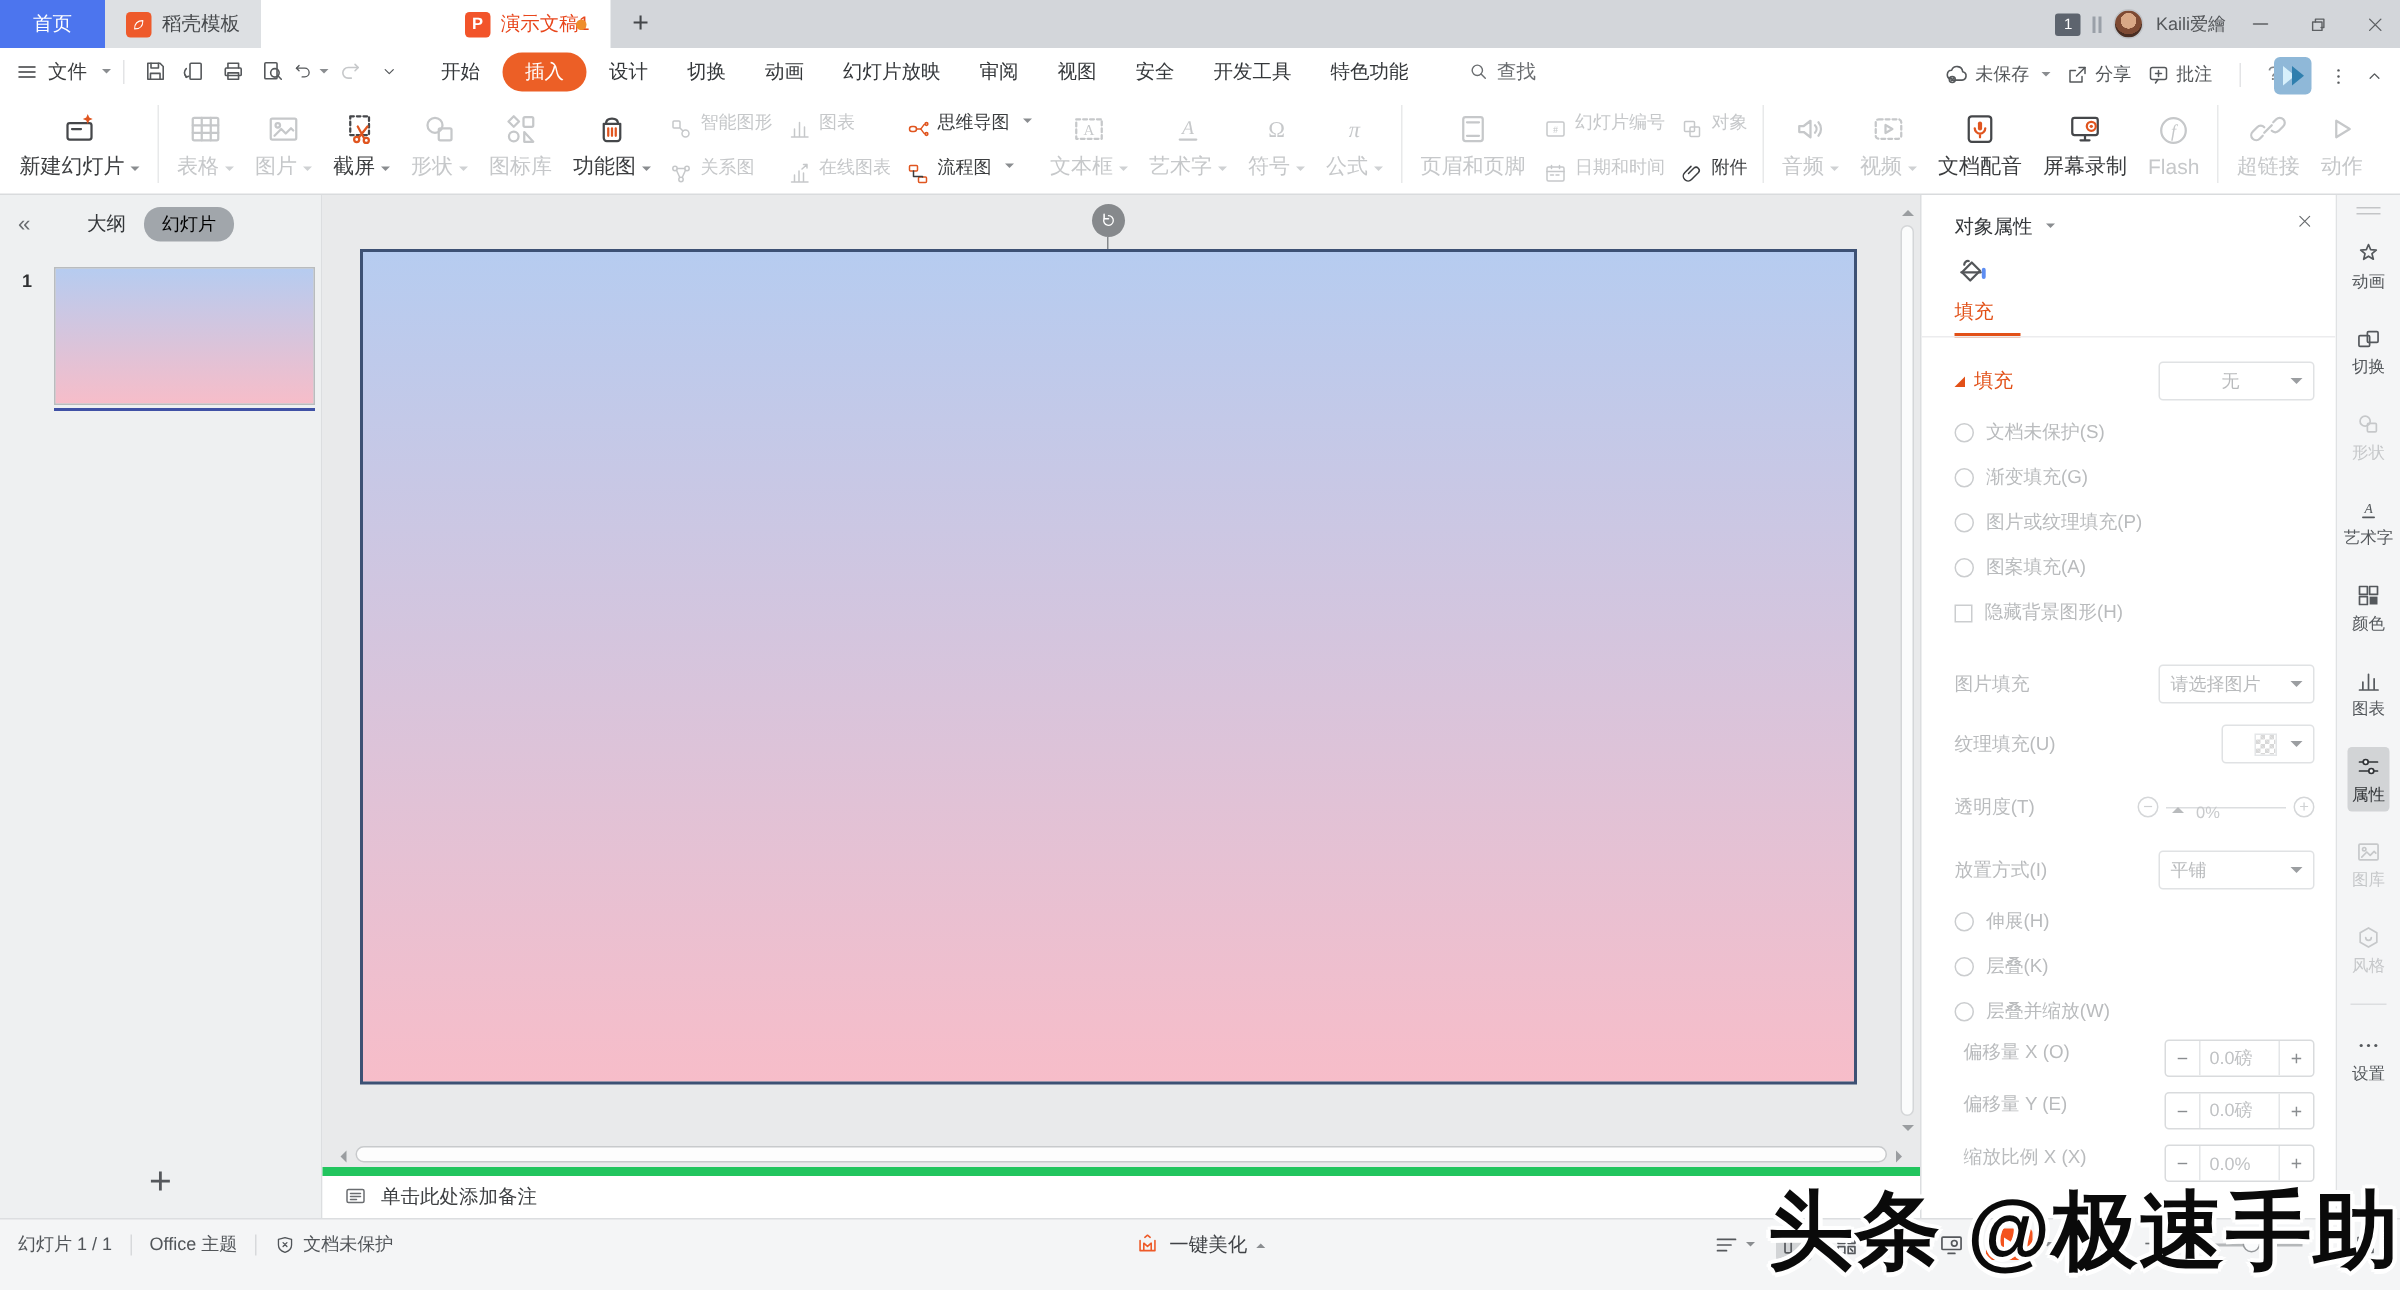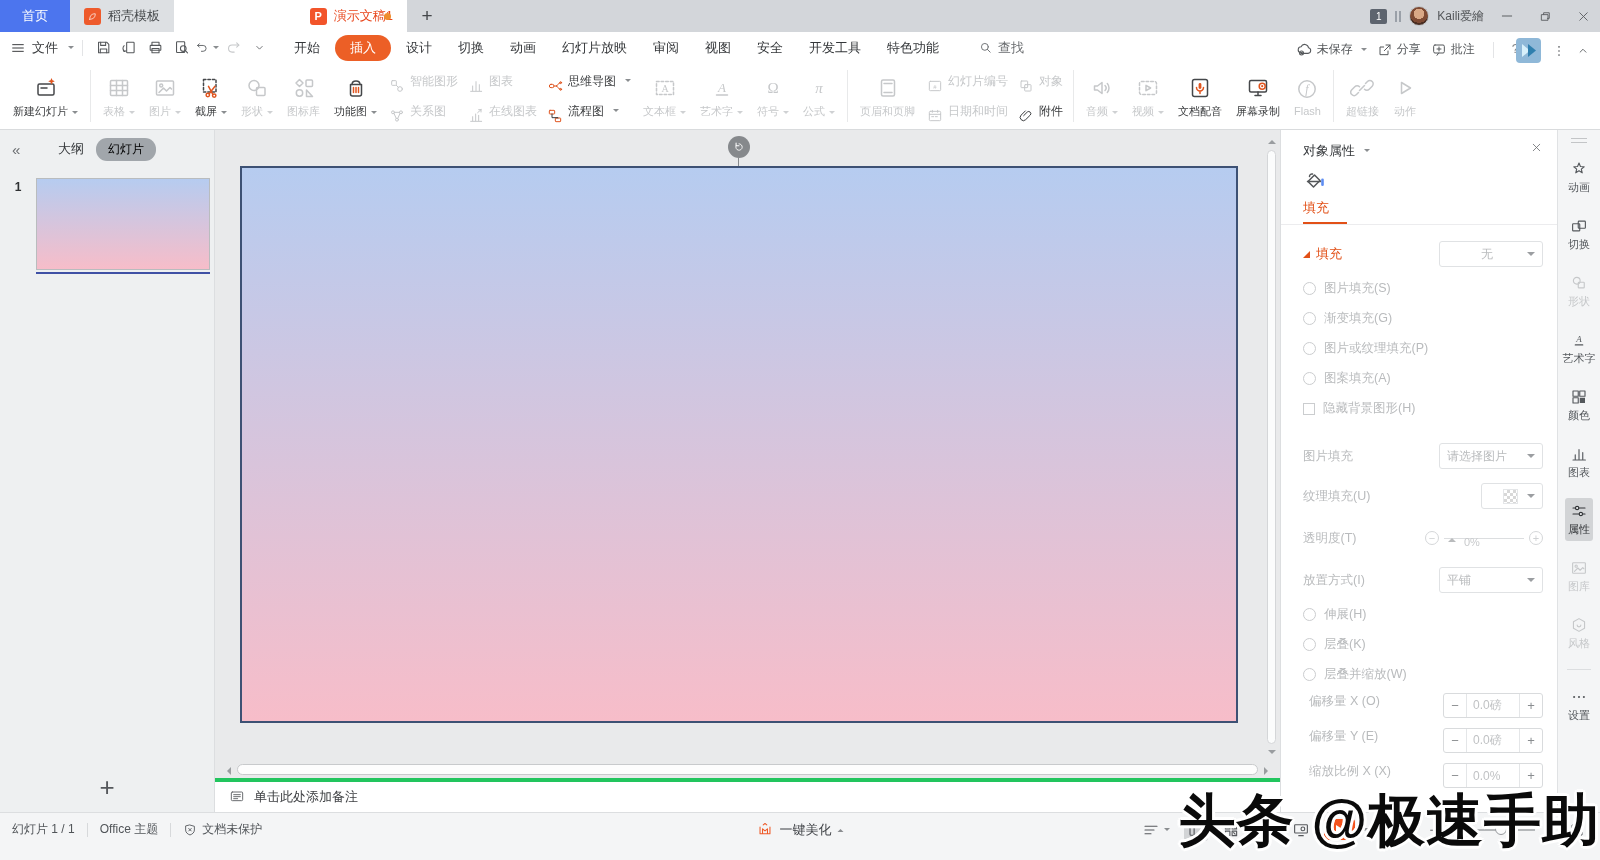--- a/index.html
+++ b/index.html
@@ -49,21 +49,21 @@
   .menu-item.active { background:#ec5f26; color:#fff; border-radius:13px; padding:4px 15px; margin:0 2px; }
   .search-group { display:flex; align-items:center; gap:5px; color:#6a6d70; font-size:13px; margin-left:26px; }
   .menubar-right { margin-left:auto; display:flex; align-items:flex-end; gap:10px; color:#55585b; font-size:12px; }
   .mr-item { display:flex; align-items:center; gap:4px; }
   .assist-logo { width:27px; height:27px; position:relative; margin:0 0 -6px 0; }
   .helpq { color:#84878a; font-size:13px; margin-right:-14px; position:relative; top:-2px; }
 
   
   .ribbon { height:67px; background:#fff; border-bottom:1px solid #d9dbdd; display:flex; align-items:center; padding:0 6px; flex:0 0 67px; overflow:hidden; }
   .rb-big { display:flex; flex-direction:column; align-items:center; justify-content:center; gap:4px; padding:0 7px; height:60px; color:#45474a; }
-  .rb-big .rb-label { font-size:11px; color:#3b3d3f; white-space:nowrap; }
+  .rb-big .rb-label { font-size:14px; color:#3b3d3f; white-space:nowrap; }
   .rb-ic { height:26px; display:flex; align-items:flex-end; }
   .rb-stack { display:flex; flex-direction:column; justify-content:center; gap:4px; height:60px; padding:0 5px; }
   .rb-small { display:flex; align-items:center; gap:5px; font-size:12px; color:#3b3d3f; white-space:nowrap; }
   .rb-div { width:1px; height:52px; background:#e8e9ea; margin:0 5px; flex:0 0 1px; }
 
   
   .main { flex:1 1 auto; display:flex; min-height:0; }
 
   
   .leftpanel { width:215px; flex:0 0 215px; background:#eef0f1; border-right:1px solid #dcdee0; display:flex; flex-direction:column; }
@@ -86,21 +86,21 @@
   .rot-handle { position:absolute; left:513px; top:6px; width:22px; height:22px; border-radius:50%; background:#86898c; color:#fff; display:flex; align-items:center; justify-content:center; }
   .rot-stem { position:absolute; left:523px; top:28px; width:1px; height:8px; background:#86898c; }
   .vscroll { position:absolute; right:2px; top:6px; bottom:6px; width:13px; }
   .vscroll .arr-up { position:absolute; top:0; left:3px; width:0; height:0; border:4px solid transparent; border-bottom-color:#9a9da0; }
   .vscroll .arr-dn { position:absolute; bottom:0; left:3px; width:0; height:0; border:4px solid transparent; border-top-color:#9a9da0; }
   .vscroll .vthumb { position:absolute; top:14px; bottom:14px; left:2px; width:9px; border-radius:5px; background:#fbfcfc; border:1px solid #d4d6d8; }
   .hscroll { height:14px; position:relative; margin:0 6px; flex:0 0 14px; }
   .hscroll .arr-l { position:absolute; left:2px; top:3px; width:0; height:0; border:4px solid transparent; border-right-color:#9a9da0; }
   .hscroll .arr-r { position:absolute; right:2px; top:3px; width:0; height:0; border:4px solid transparent; border-left-color:#9a9da0; }
   .hscroll .hthumb { position:absolute; left:16px; right:16px; top:0; height:11px; border-radius:6px; background:#fdfdfd; border:1px solid #c8cacc; }
-  .notesbar { height:34px; flex:0 0 34px; background:#fff; border-top:4px solid #22c55e; display:flex; align-items:center; gap:9px; padding-left:14px; color:#3e4043; font-size:13px; }
+  .notesbar { height:34px; flex:0 0 34px; background:#fff; border-top:6px solid #22c55e; display:flex; align-items:center; gap:9px; padding-left:14px; color:#3e4043; font-size:13px; }
 
   
   .rightpanel { width:277px; flex:0 0 277px; background:#fff; border-left:1px solid #dcdee0; position:relative; padding:12px 0 0 0; overflow:hidden; }
   .rp-title { display:flex; align-items:center; gap:5px; padding-left:22px; font-size:13px; color:#34373a; }
   .rp-close { position:absolute; top:10px; right:14px; color:#6a6d70; }
   .rp-tabblock { padding-left:22px; margin-top:10px; }
   .rp-tablabel { color:#e25017; font-size:13px; margin-top:5px; display:inline-block; }
   .rp-tabline { width:44px; height:3px; background:#e25017; margin-top:5px; }
   .rp-divider { height:1px; background:#ececee; margin-top:-1px; }
   .rp-section { display:flex; align-items:center; margin:16px 14px 0 22px; }
@@ -709,21 +709,21 @@
         <span class="rp-sectionlabel">填充</span>
         <div class="rp-select center">
           <span class="sel-text">无</span>
             <i class="sel-arrow"></i>
         </div>
       </div>
 
       <div id="fill-radios">
           <div class="radio-row">
             <span class="radio-dot"></span>
-            <span>图片填充(S)</span>
+            <span>文档未保护(S)</span>
           </div>
           <div class="radio-row">
             <span class="radio-dot"></span>
             <span>渐变填充(G)</span>
           </div>
           <div class="radio-row">
             <span class="radio-dot"></span>
             <span>图片或纹理填充(P)</span>
           </div>
           <div class="radio-row">

